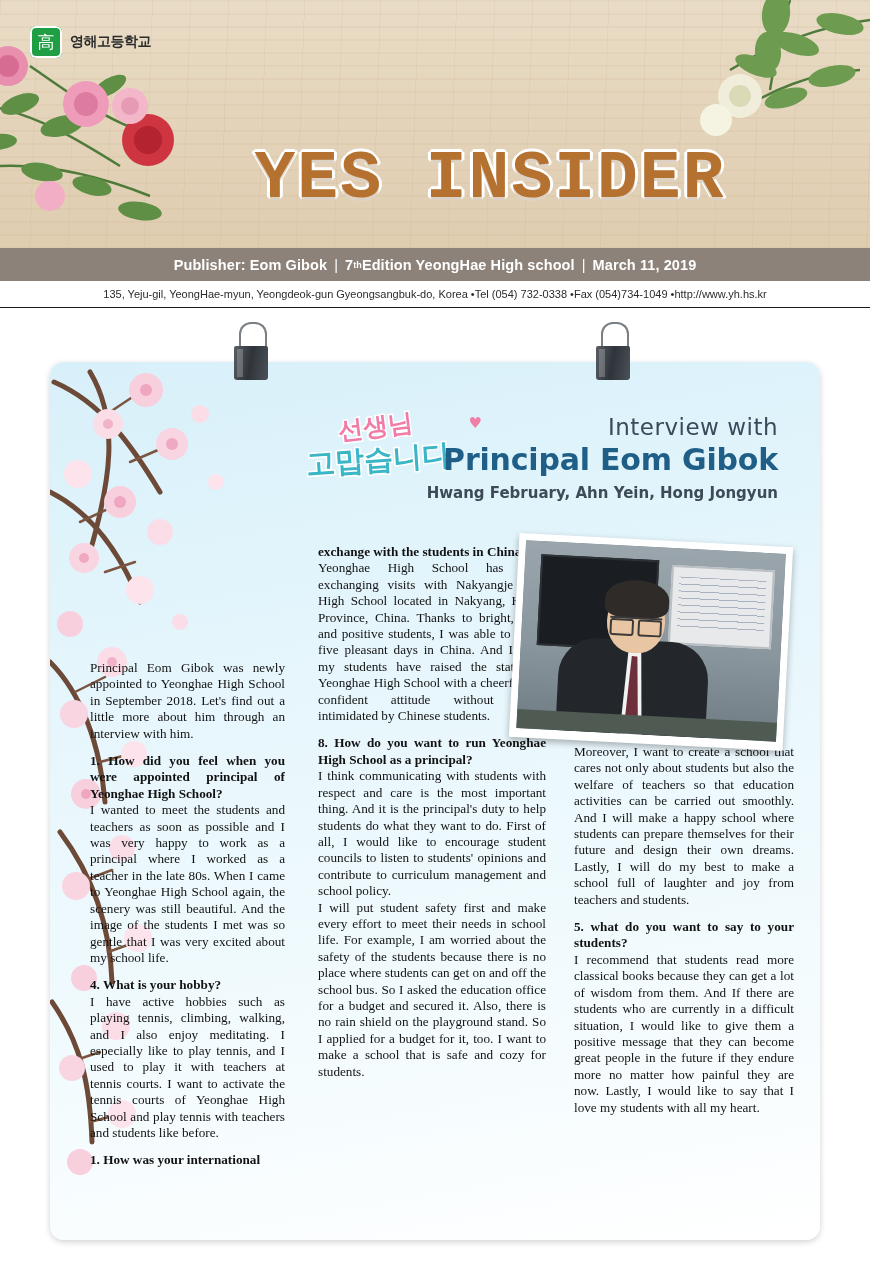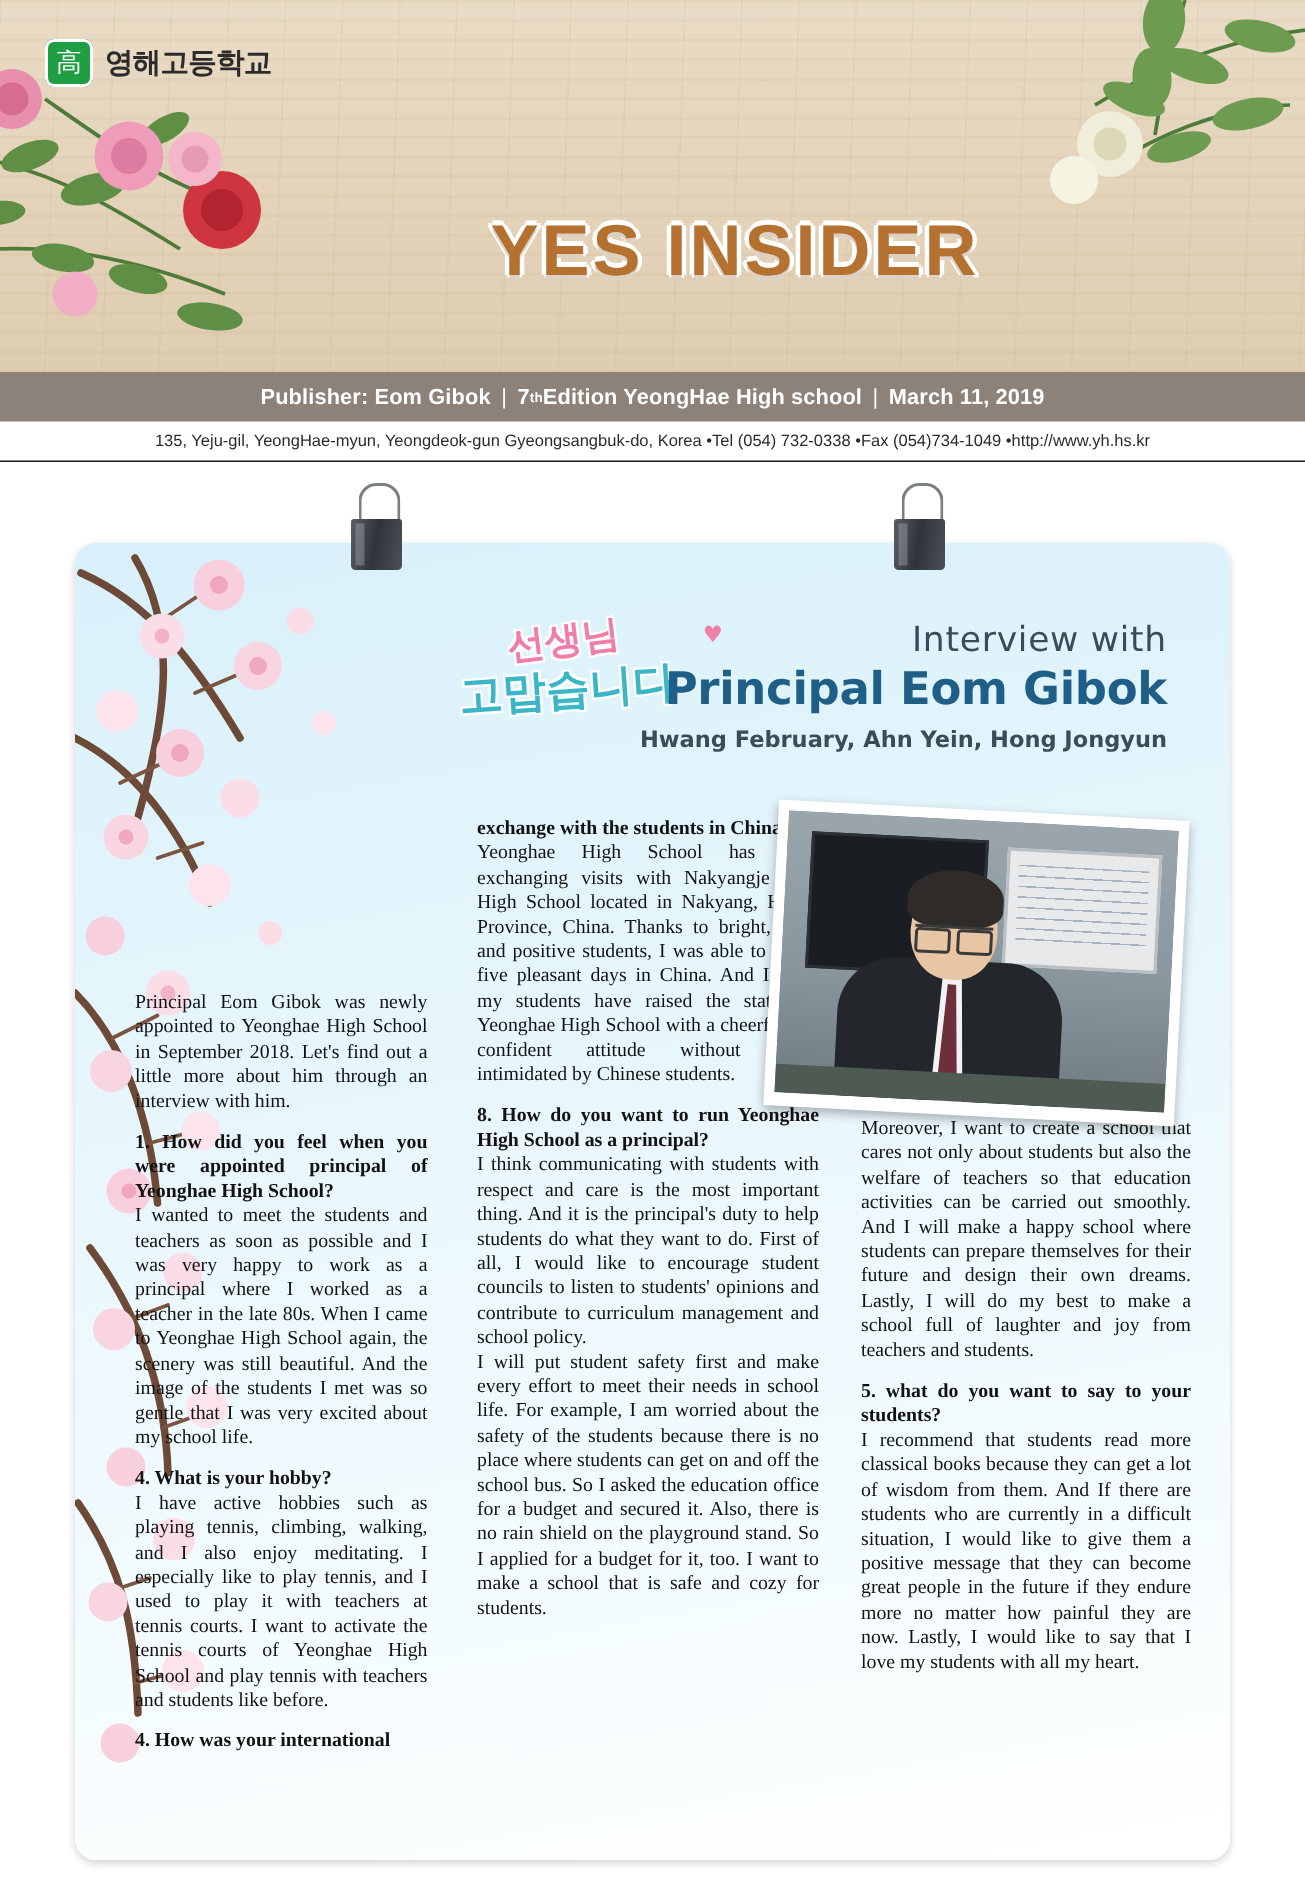--- a/index.html
+++ b/index.html
@@ -59,40 +59,40 @@
     background: #1f9e44;
     color: #fff;
     font-size: 17px;
     line-height: 32px;
     text-align: center;
     font-family: "DejaVu Sans", sans-serif;
     box-shadow: inset 0 0 0 2px #ffffff, inset 0 0 0 3px #1f9e44;
   }
   .logo-text {
     font-family: "DejaVu Sans", sans-serif;
-    font-size: 19px;
+    font-size: 14px;
     font-weight: bold;
     color: #2b2b2b;
     letter-spacing: -0.5px;
   }
 
   
   .deco { position: absolute; z-index: 5; pointer-events: none; }
 
   .title-wrap {
     position: absolute;
     left: 0; top: 140px;
     width: 870px;
     text-align: center;
     z-index: 10;
   }
   .main-title {
     display: inline-block;
-    font-family: Liberation Sans, sans-serif;
-    font-size: 48px;
+    font-family: Liberation Mono, monospace;
+    font-size: 68px;
     font-weight: bold;
     letter-spacing: 2px;
     color: #b4712f;
     -webkit-text-stroke: 3px #ffffff;
     paint-order: stroke fill;
     text-shadow:
       0 3px 0 rgba(120,70,20,0.25),
       3px 0 0 #ffffff, -3px 0 0 #ffffff, 0 3px 0 #ffffff, 0 -3px 0 #ffffff;
     transform: translateX(55px);
   }
@@ -505,21 +505,21 @@
       <div class="ph-floor"></div>
     </div>
   </div>
 
   <div class="col col1">
     <p>Principal Eom Gibok was newly appointed to Yeonghae High School in September 2018. Let's find out a little more about him through an interview with him.</p>
     <span class="q">1. How did you feel when you were appointed principal of Yeonghae High School?</span>
     <p>I wanted to meet the students and teachers as soon as possible and I was very happy to work as a principal where I worked as a teacher in the late 80s. When I came to Yeonghae High School again, the scenery was still beautiful. And the image of the students I met was so gentle that I was very excited about my school life.</p>
     <span class="q">4. What is your hobby?</span>
     <p>I have active hobbies such as playing tennis, climbing, walking, and I also enjoy meditating. I especially like to play tennis, and I used to play it with teachers at tennis courts. I want to activate the tennis courts of  Yeonghae High School and play tennis with teachers and students like before.</p>
-    <span class="q">4. How was your international</span>
+    <span class="q">1. How was your international</span>
   </div>
 
   <div class="col col2">
     <span class="q first">exchange with the students in China?</span>
     <p>Yeonghae High School has been exchanging visits with Nakyangje First High School located in Nakyang, Henan Province, China. Thanks to bright, nice, and positive students, I was able to spend five pleasant days in China. And I think my students have raised the status of Yeonghae High School with a cheerful and confident attitude without being intimidated by Chinese students.</p>
     <span class="q">8. How do you want to run Yeonghae High School as a principal?</span>
     <p> I think communicating with students with respect and care is the most important thing. And it is the principal's duty to help students do what they want to do. First of all, I would like to encourage student councils to listen to students' opinions and contribute to curriculum management and school policy.</p>
     <p>I will put student safety first and make every effort to meet their needs in school life. For example, I am worried about the safety of the students because there is no place where students can get on and off the school bus. So I asked the education office for a budget and secured it. Also, there is no rain shield on the playground stand. So I applied for a budget for it, too. I want to make a school that is safe and cozy for students.</p>
   </div>
 

